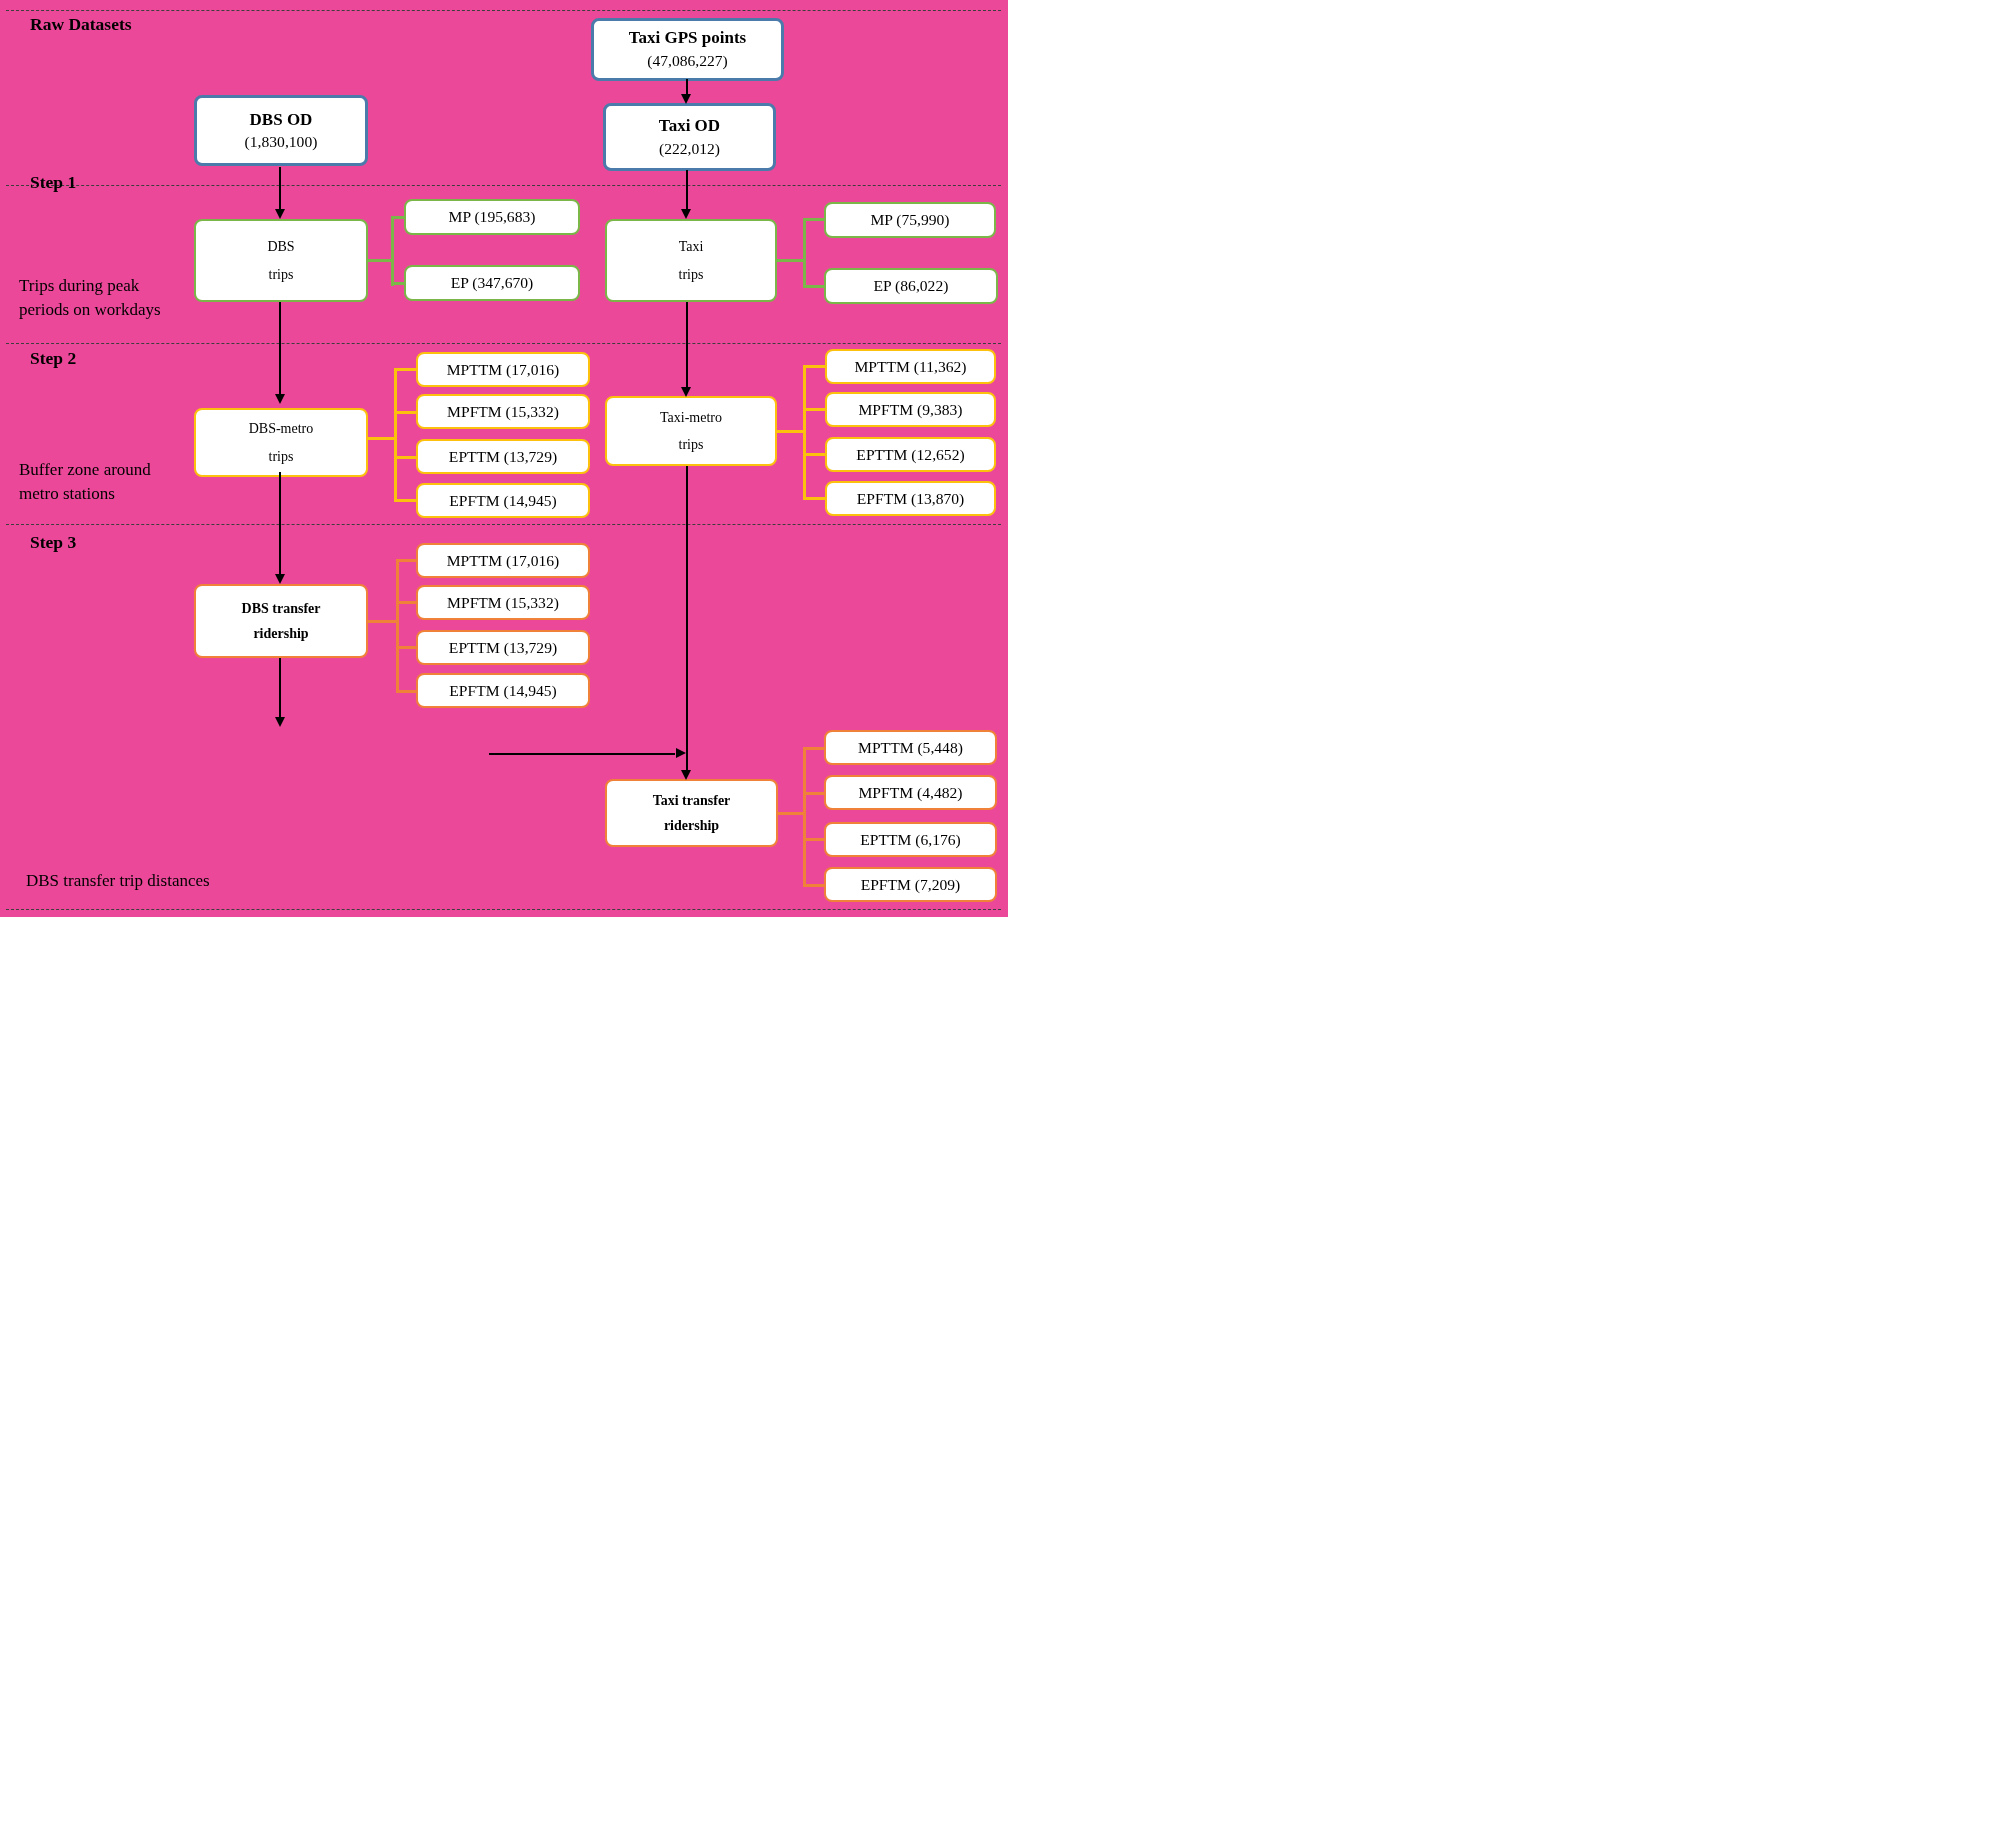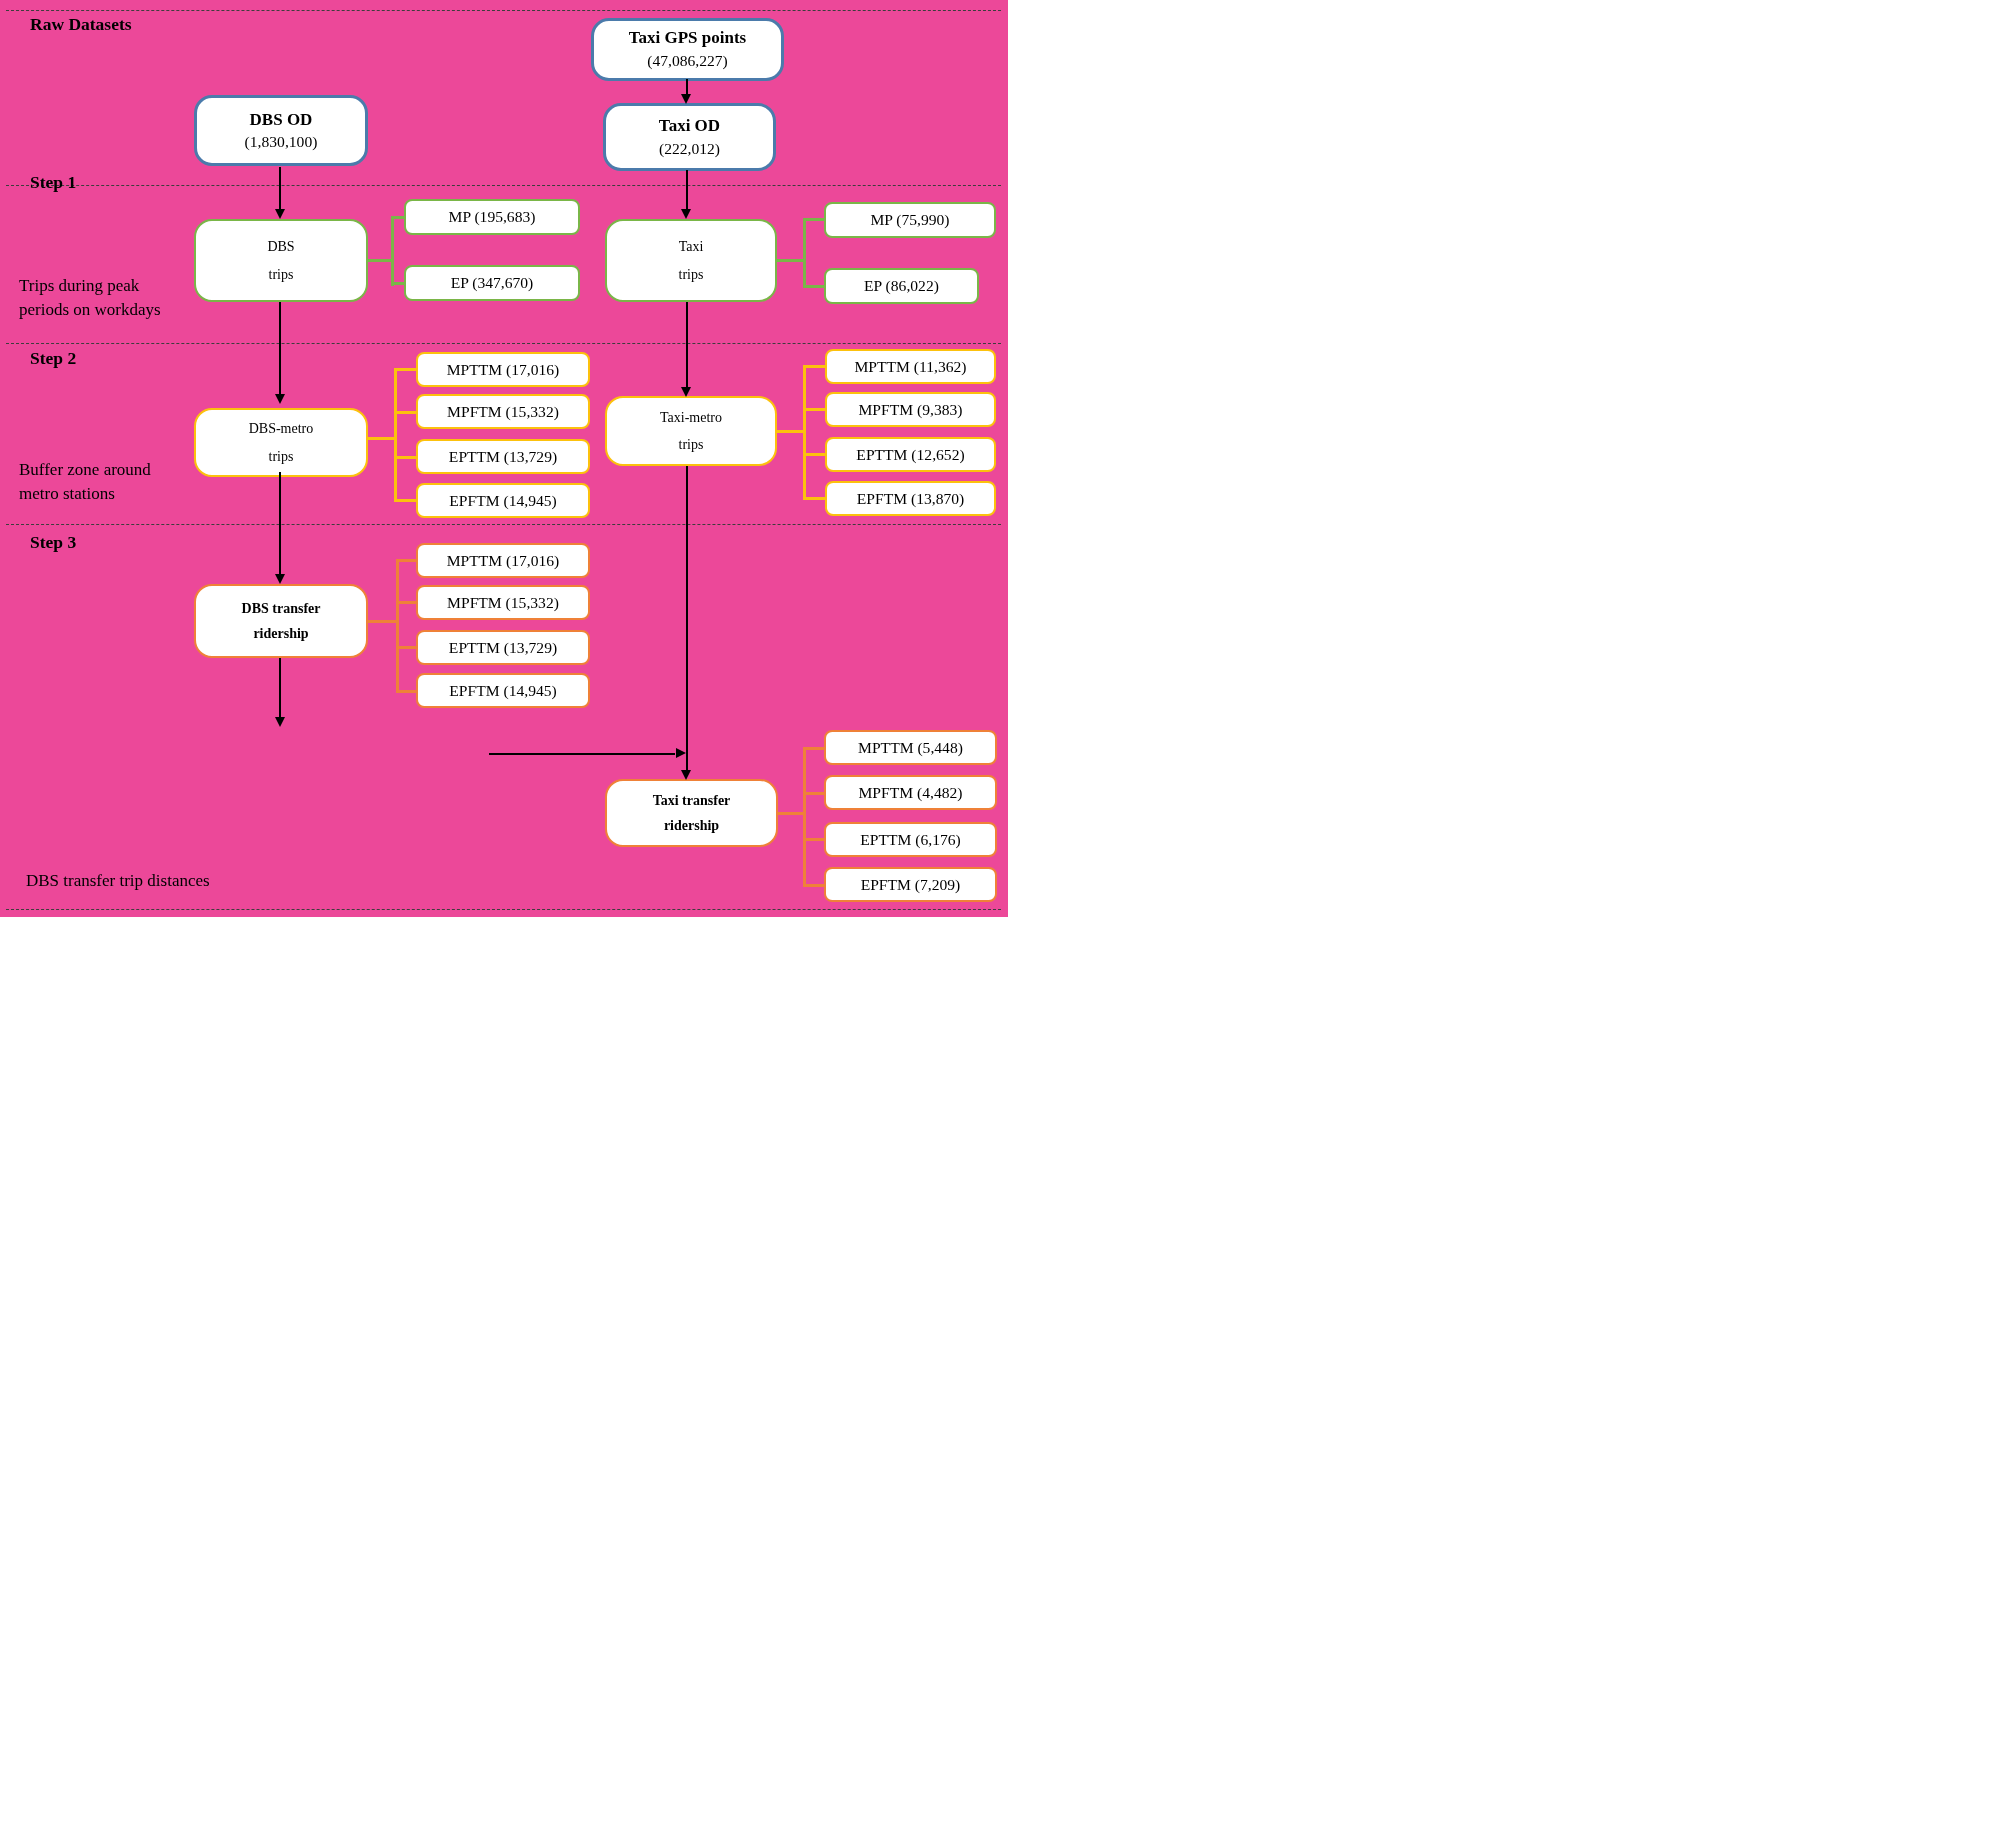--- a/index.html
+++ b/index.html
@@ -5,21 +5,21 @@
   html,body{margin:0;padding:0;background:#ffffff;}
   .canvas{
     position:relative; width:1008px; height:917px; background:#ec4899;
     font-family:"Liberation Serif", serif; color:#000; overflow:hidden;
   }
   *{box-sizing:border-box;}
   .dash{position:absolute; left:6.3px; right:7.5px; height:0; border-top:1.9px dashed #3d3d3d;}
   .sec-label{position:absolute; font-weight:bold; font-size:17.5px; white-space:nowrap;}
   .note{position:absolute; font-size:17px; line-height:24px; white-space:nowrap;}
   .box{
-    position:absolute; background:#fff; border-radius:18px;
+    position:absolute; background:#fff; border-radius:8px;
     display:flex; flex-direction:column; align-items:center; justify-content:center;
     text-align:center;
   }
   .leaf{
     position:absolute; background:#fff; border-radius:8.1px;
     display:flex; align-items:center; justify-content:center;
     font-size:15.6px; white-space:nowrap;
   }
   .b-blue  {border:3.1px solid var(--c-blue,  #4b7bab);}
   .b-green {border:2.5px solid var(--c-green, #7ab648);}
@@ -85,21 +85,21 @@
     <div class="l">DBS</div>
     <div class="l">trips</div>
   </div>
   <div class="box b-green" style="left:605px; top:219px; width:172px; height:83px">
     <div class="l">Taxi</div>
     <div class="l">trips</div>
   </div>
   <div class="leaf b-green" style="left:404px; top:199px; width:176px; height:36px">MP (195,683)</div>
   <div class="leaf b-green" style="left:404px; top:265px; width:176px; height:36px">EP (347,670)</div>
   <div class="leaf b-green" style="left:824px; top:202px; width:172px; height:36px">MP (75,990)</div>
-  <div class="leaf b-green" style="left:824px; top:268px; width:155px; height:36px">EP (86,022)</div>
+  <div class="leaf b-green" style="left:824px; top:268px; width:174px; height:36px">EP (86,022)</div>
 
   <div class="box b-yellow" style="left:194px; top:408px; width:174px; height:69px">
     <div class="l">DBS-metro</div>
     <div class="l">trips</div>
   </div>
   <div class="box b-yellow" style="left:605px; top:396px; width:172px; height:70px">
     <div class="l">Taxi-metro</div>
     <div class="l">trips</div>
   </div>
   <div class="leaf b-yellow" style="left:416px; top:352px; width:174px; height:35px">MPTTM (17,016)</div>

